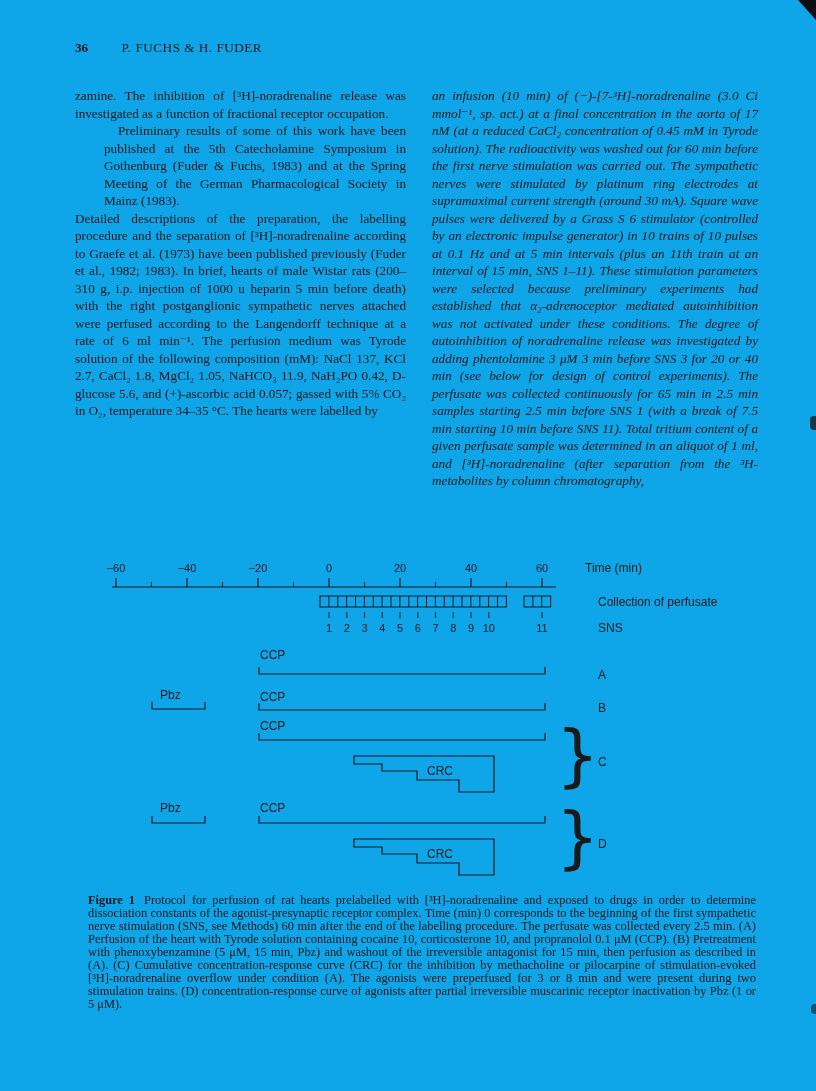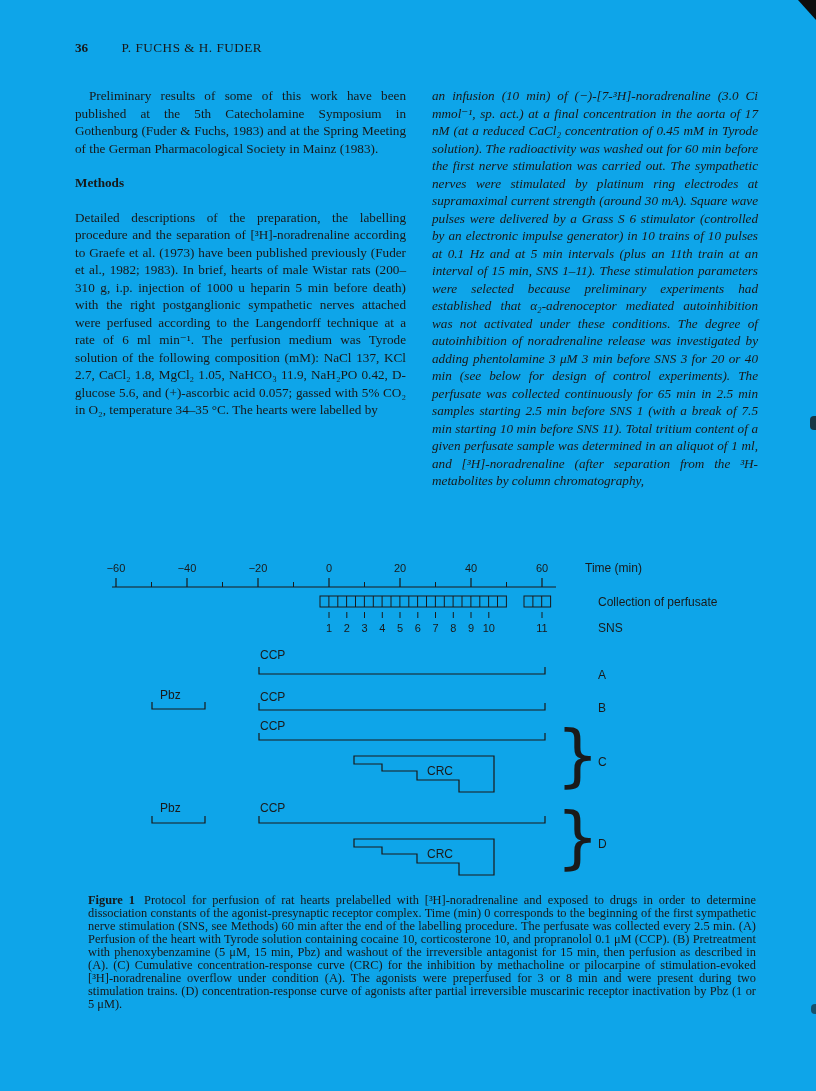--- a/index.html
+++ b/index.html
@@ -22,21 +22,21 @@
   .authors { letter-spacing:0.5px; }
 
   .col {
     position:absolute; top:87px;
     font-size:13.2px; line-height:17.5px;
     text-align:justify;
   }
   .col-left  { left:75px;  width:331px; }
   .col-right { left:432px; width:326px;font-style:italic; }
   .para { margin:0; }
-  .para.indent { text-indent:14px; }
+  .para.indent { text-indent:14px;margin-left:29px; }
   .section-heading {
     font-size:13.2px; font-weight:bold;
     margin:17px 0 17px 0;
   }
 
   .figure-svg { position:absolute; left:72px; top:556px; display:block; }
   .figure-svg text {
     font-family:"Liberation Sans","DejaVu Sans",sans-serif;
     font-size:12px; fill:#1a1a1a;
   }
@@ -71,22 +71,22 @@
 <body>
 
 <div class="sheet">
 
   <div class="running-head">
     <span class="page-num">36</span>
     <span class="authors">P. FUCHS &amp; H. FUDER</span>
   </div>
 
   <div class="col col-left">
+    <p class="para">zamine. The inhibition of [³H]-noradrenaline release was investigated as a function of fractional receptor occupation.</p>
     <p class="para indent">Preliminary results of some of this work have been published at the 5th Catecholamine Symposium in Gothenburg (Fuder &amp; Fuchs, 1983) and at the Spring Meeting of the German Pharmacological Society in Mainz (1983).</p>
-    <h3 class="section-heading">Methods</h3>
     <p class="para">Detailed descriptions of the preparation, the labelling procedure and the separation of [³H]-noradrenaline according to Graefe et al. (1973) have been published previously (Fuder et al., 1982; 1983). In brief, hearts of male Wistar rats (200–310 g, i.p. injection of 1000 u heparin 5 min before death) with the right postganglionic sympathetic nerves attached were perfused according to the Langendorff technique at a rate of 6 ml min⁻¹. The perfusion medium was Tyrode solution of the following composition (mM): NaCl 137, KCl 2.7, CaCl₂ 1.8, MgCl₂ 1.05, NaHCO₃ 11.9, NaH₂PO 0.42, D-glucose 5.6, and (+)-ascorbic acid 0.057; gassed with 5% CO₂ in O₂, temperature 34–35 °C. The hearts were labelled by</p>
   </div>
 
   <div class="col col-right">
     <p class="para">an infusion (10 min) of (−)-[7-³H]-noradrenaline (3.0 Ci mmol⁻¹, sp. act.) at a final concentration in the aorta of 17 nM (at a reduced CaCl₂ concentration of 0.45 mM in Tyrode solution). The radioactivity was washed out for 60 min before the first nerve stimulation was carried out. The sympathetic nerves were stimulated by platinum ring electrodes at supramaximal current strength (around 30 mA). Square wave pulses were delivered by a Grass S 6 stimulator (controlled by an electronic impulse generator) in 10 trains of 10 pulses at 0.1 Hz and at 5 min intervals (plus an 11th train at an interval of 15 min, SNS 1–11). These stimulation parameters were selected because preliminary experiments had established that α₂-adrenoceptor mediated autoinhibition was not activated under these conditions. The degree of autoinhibition of noradrenaline release was investigated by adding phentolamine 3 μM 3 min before SNS 3 for 20 or 40 min (see below for design of control experiments). The perfusate was collected continuously for 65 min in 2.5 min samples starting 2.5 min before SNS 1 (with a break of 7.5 min starting 10 min before SNS 11). Total tritium content of a given perfusate sample was determined in an aliquot of 1 ml, and [³H]-noradrenaline (after separation from the ³H-metabolites by column chromatography,</p>
   </div>
 
   <svg class="figure-svg" width="690" height="332" viewBox="0 0 690 332" xmlns="http://www.w3.org/2000/svg">
 
     <g>

